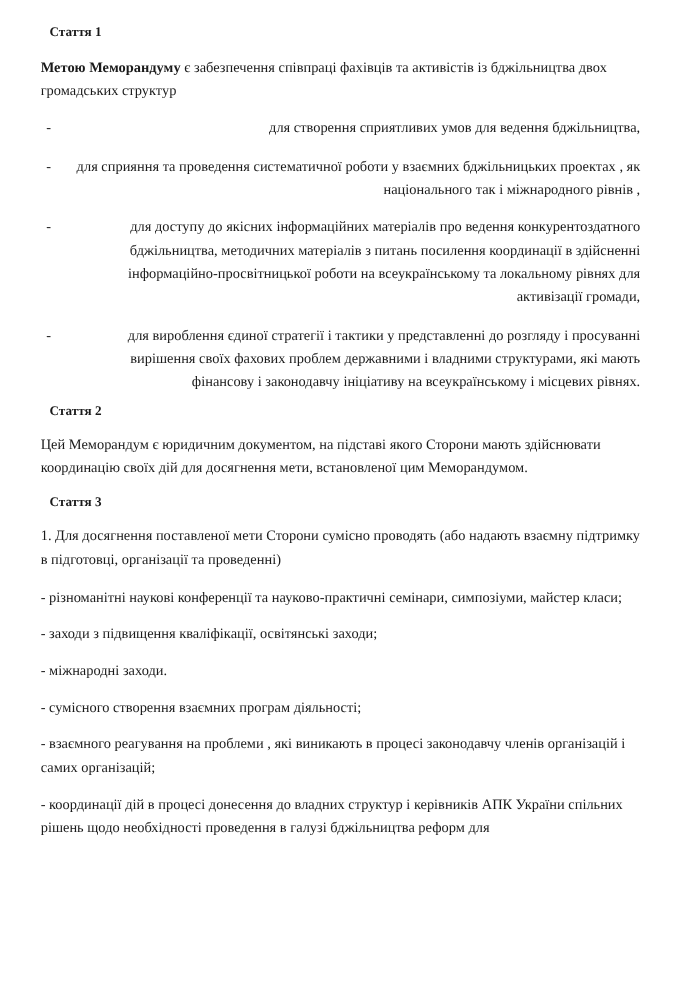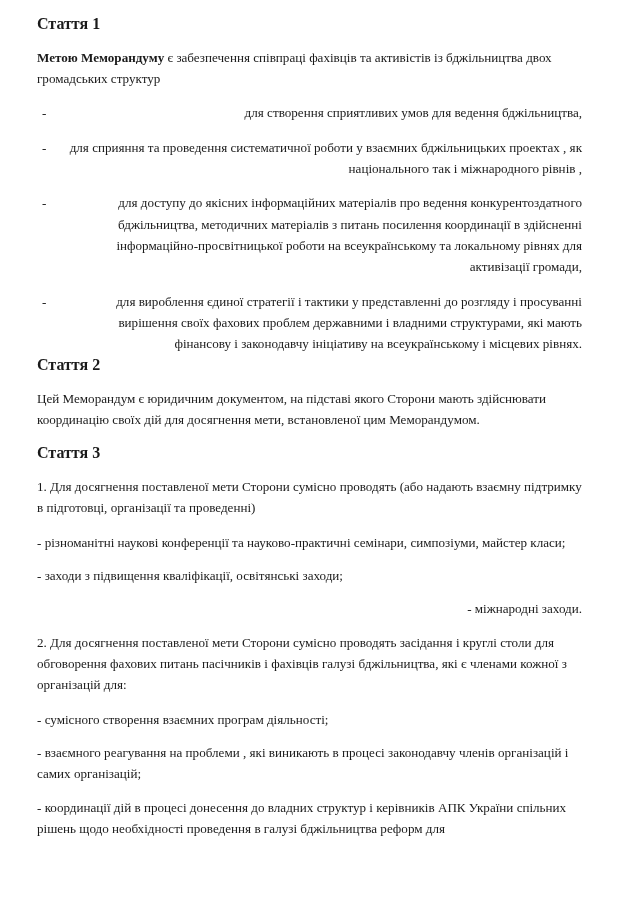--- a/index.html
+++ b/index.html
@@ -19,35 +19,35 @@
     background: #ffffff;
     overflow: hidden;
     box-sizing: border-box;
     padding: 14px 38px 0 37px;
   }
   .doc-body {
     font-size: 13.1px;
     line-height: 1.63;
   }
   h2.article-heading {
-    font-size: 16px;
+    font-size: 12px;
     font-weight: bold;
-    margin: 0;
+    margin: 8px;
     padding: 0;
     line-height: 1.3;
   }
   .blk {
     margin: 0;
     padding: 0;
   }
   
   .sp-heading      { margin-top: 0px;  margin-bottom: 13px; }
   .sp-heading-mid  { margin-top: 15px; margin-bottom: 13px; }
   .sp-para         { margin-top: 12px;  margin-bottom: 13px; }
-  .sp-gap-large    { margin-top: 0px;  margin-bottom: 46px; text-align: right; }
+  .sp-gap-large    { margin-top: 0px;  margin-bottom: 46px; }
 
   
   .dash-list {
     list-style: none;
     margin: 0;
     padding: 0;
   }
   .dash-item {
     position: relative;
     padding-left: 26px;
@@ -109,20 +109,19 @@
     <p class="blk sp-para">Цей Меморандум є юридичним документом, на підставі якого Сторони мають здійснювати координацію своїх дій для досягнення мети, встановленої цим Меморандумом.</p>
 
     <h2 class="article-heading blk sp-heading-mid">Стаття 3</h2>
 
     <p class="blk sp-para">1. Для досягнення поставленої мети Сторони сумісно проводять (або надають взаємну підтримку в  підготовці, організації  та проведенні)</p>
 
     <p class="blk flat-dash">-  різноманітні наукові конференції та науково-практичні семінари, симпозіуми, майстер класи;</p>
     <p class="blk flat-dash"> - заходи з підвищення кваліфікації, освітянські заходи;</p>
     <p class="blk flat-dash sp-gap-large">-  міжнародні заходи.</p>
 
-    <p class="blk sp-para">2. Для досягнення поставленої мети Сторони сумісно проводять засідання і круглі столи для  обговорення  фахових питань пасічників і фахівців  галузі бджільництва, які є членами  кожної з організацій для:</p>
 
     <p class="blk flat-dash"> - сумісного створення взаємних програм діяльності;</p>
     <p class="blk flat-dash"> - взаємного реагування на проблеми , які виникають в процесі  законодавчу членів організацій  і самих  організацій;</p>
     <p class="blk flat-dash"> - координації дій в процесі донесення до владних структур і керівників  АПК України спільних рішень щодо необхідності проведення в галузі бджільництва  реформ для</p>
 
   </div>
 </div>
 
 </body></html>

